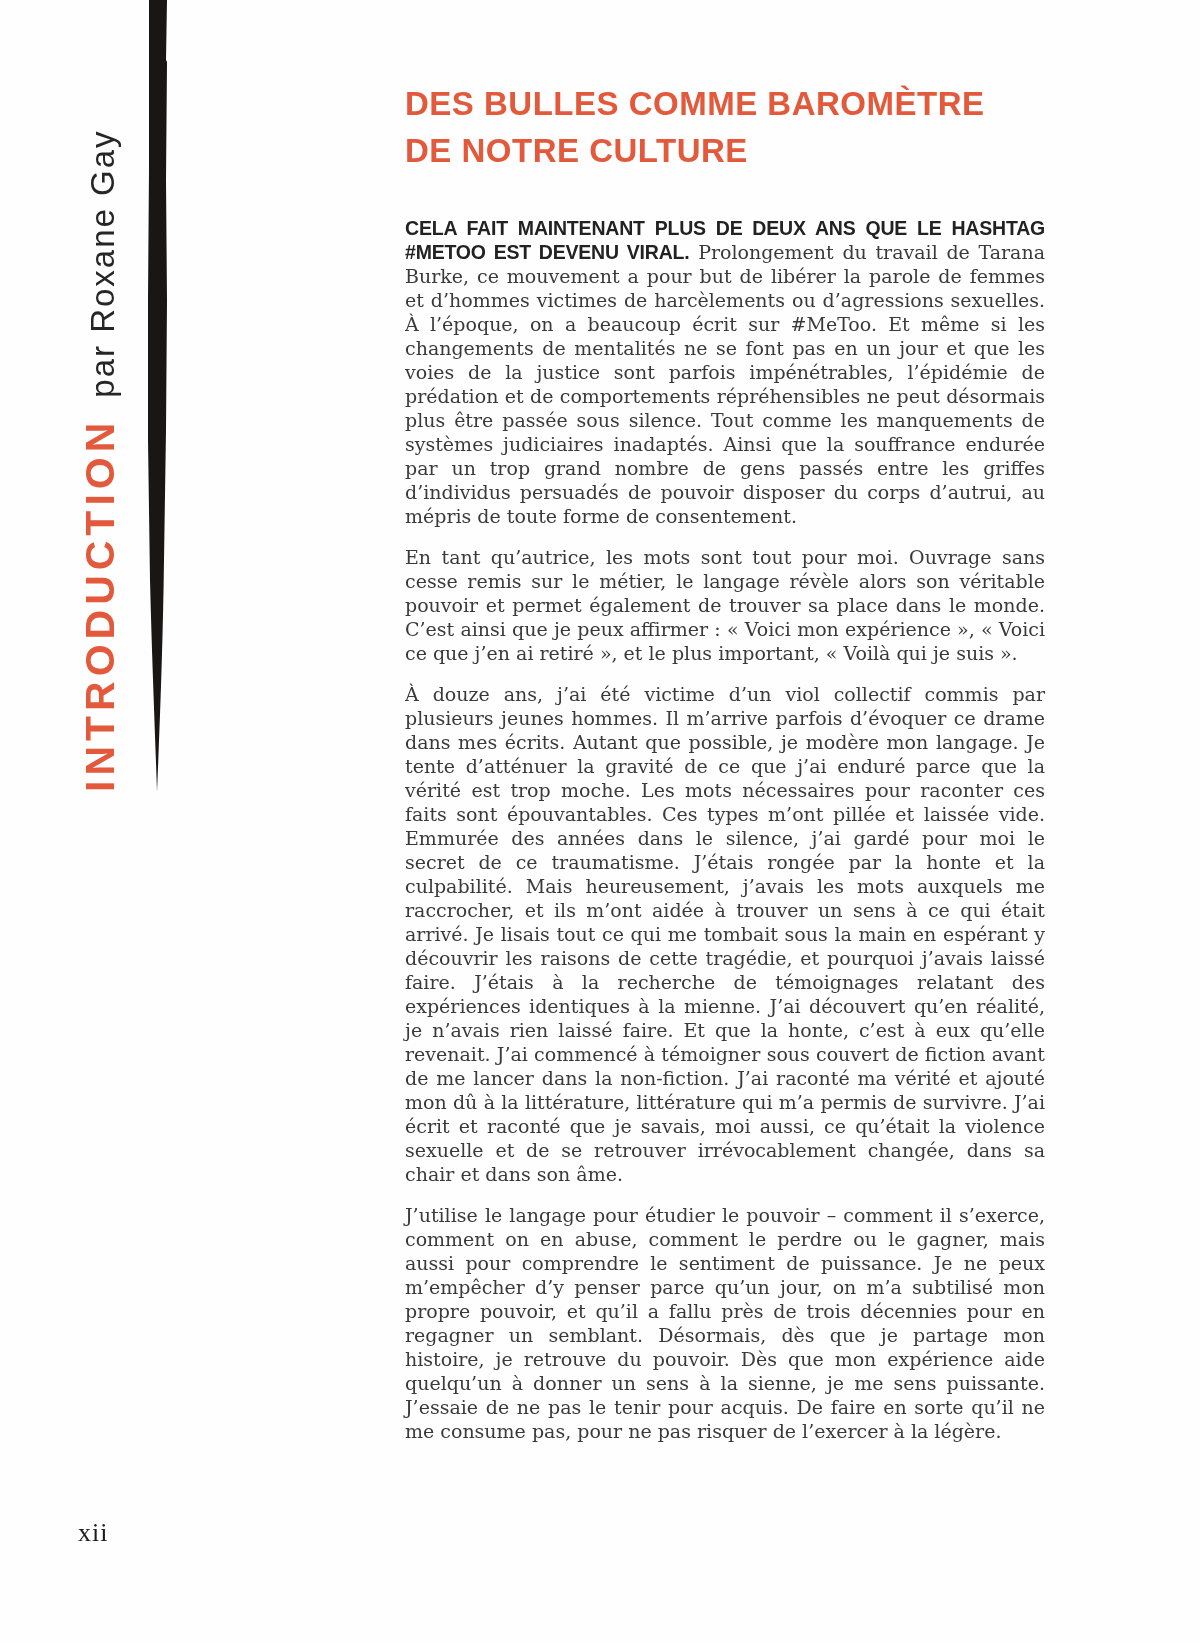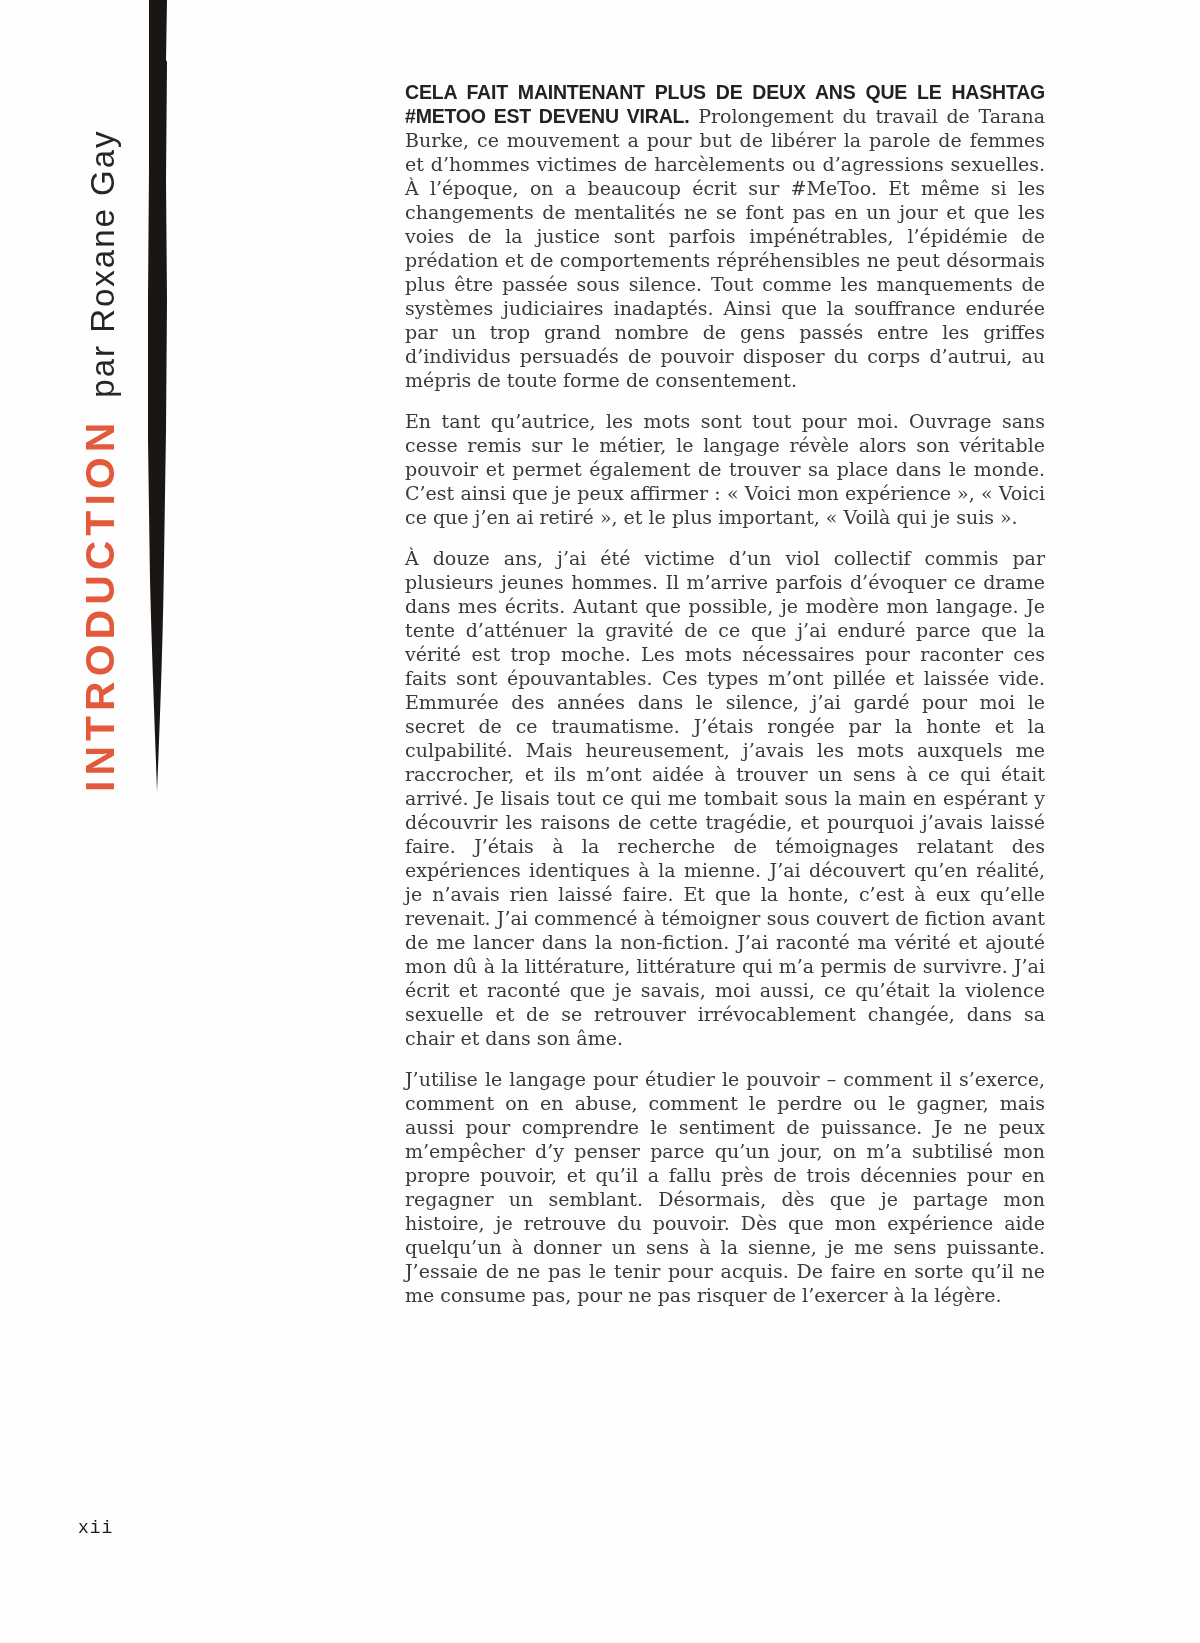--- a/index.html
+++ b/index.html
@@ -82,22 +82,22 @@
     font-size: 19.5px;
     letter-spacing: -0.2px;
     color: #222222;
   }
 
   
   .folio {
     position: absolute;
     left: 78px;
     top: 1518px;
-    font-family: Liberation Mono, monospace;
-    font-size: 18px;
+    font-family: Liberation Serif, serif;
+    font-size: 26px;
     letter-spacing: 1px;
     color: #1c1c1c;
   }
 </style>
 </head>
 <body>
 
 <div class="page">
 
   <svg class="brush" viewBox="0 0 34 800" aria-hidden="true">
@@ -107,20 +107,24 @@
       C23,640 20,720 17,792
       C15,730 12,660 10,580
       L8,440 L8,300 L9,170 Z"></path>
   </svg>
 
   <div class="vtext">
     <span class="chapter">INTRODUCTION</span><span class="author">par Roxane Gay</span>
   </div>
 
   <main class="content">
+    <h1 class="heading">
+      <span>DES BULLES COMME BAROMÈTRE</span>
+      <span>DE NOTRE CULTURE</span>
+    </h1>
 
     <p class="para">
       <strong class="leadin">CELA FAIT MAINTENANT PLUS DE DEUX ANS QUE LE HASHTAG #METOO EST DEVENU VIRAL.</strong>
       <span>Prolongement du travail de Tarana Burke, ce mouvement a pour but de libérer la parole de femmes et d’hommes victimes de harcèlements ou d’agressions sexuelles. À l’époque, on a beaucoup écrit sur #MeToo. Et même si les changements de mentalités ne se font pas en un jour et que les voies de la justice sont parfois impénétrables, l’épidémie de prédation et de comportements répréhensibles ne peut désormais plus être passée sous silence. Tout comme les manquements de systèmes judiciaires inadaptés. Ainsi que la souffrance endurée par un trop grand nombre de gens passés entre les griffes d’individus persuadés de pouvoir disposer du corps d’autrui, au mépris de toute forme de consentement.</span>
     </p>
 
     <p class="para">En tant qu’autrice, les mots sont tout pour moi. Ouvrage sans cesse remis sur le métier, le langage révèle alors son véritable pouvoir et permet également de trouver sa place dans le monde. C’est ainsi que je peux affirmer : « Voici mon expérience », « Voici ce que j’en ai retiré », et le plus important, « Voilà qui je suis ».</p>
 
     <p class="para">À douze ans, j’ai été victime d’un viol collectif commis par plusieurs jeunes hommes. Il m’arrive parfois d’évoquer ce drame dans mes écrits. Autant que possible, je modère mon langage. Je tente d’atténuer la gravité de ce que j’ai enduré parce que la vérité est trop moche. Les mots nécessaires pour raconter ces faits sont épouvantables. Ces types m’ont pillée et laissée vide. Emmurée des années dans le silence, j’ai gardé pour moi le secret de ce traumatisme. J’étais rongée par la honte et la culpabilité. Mais heureusement, j’avais les mots auxquels me raccrocher, et ils m’ont aidée à trouver un sens à ce qui était arrivé. Je lisais tout ce qui me tombait sous la main en espérant y découvrir les raisons de cette tragédie, et pourquoi j’avais laissé faire. J’étais à la recherche de témoignages relatant des expériences identiques à la mienne. J’ai découvert qu’en réalité, je n’avais rien laissé faire. Et que la honte, c’est à eux qu’elle revenait. J’ai commencé à témoigner sous couvert de fiction avant de me lancer dans la non-fiction. J’ai raconté ma vérité et ajouté mon dû à la littérature, littérature qui m’a permis de survivre. J’ai écrit et raconté que je savais, moi aussi, ce qu’était la violence sexuelle et de se retrouver irrévocablement changée, dans sa chair et dans son âme.</p>
 

